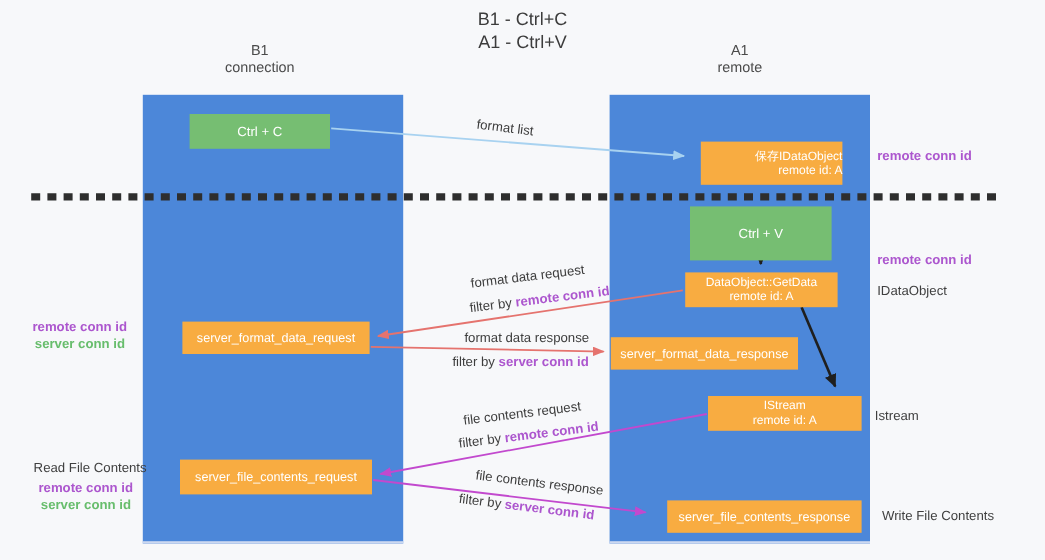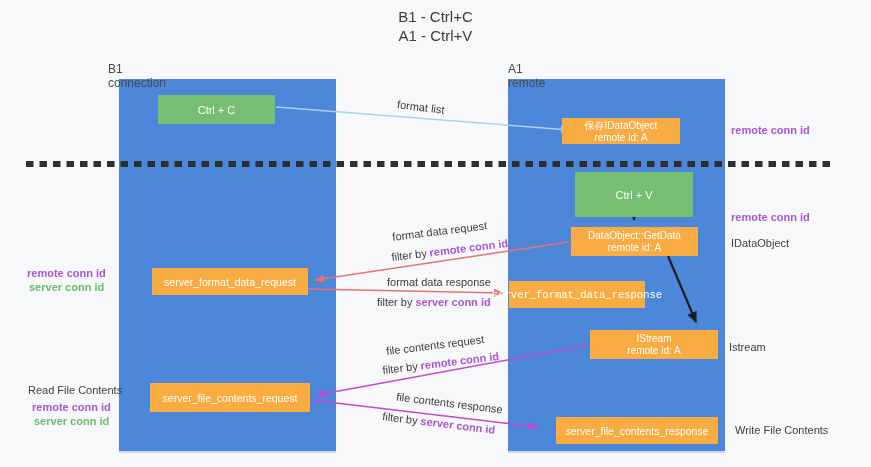--- a/index.html
+++ b/index.html
@@ -9,21 +9,21 @@
   }
   .canvas{
     position:relative;width:871px;height:467px;overflow:hidden;
     background:var(--background,#f7f8fa);
   }
   .title{
     position:absolute;top:7px;left:0;width:871px;text-align:center;
     font-size:15px;line-height:19px;color:var(--ink,#3c3c3c);z-index:4;
   }
   .lane-header{
-    position:absolute;top:62px;width:217px;text-align:left;
+    position:absolute;top:35px;width:217px;text-align:center;
     font-size:12px;line-height:14px;color:#4a4a4a;z-index:4;
   }
   .lane{
     position:absolute;top:79px;width:217px;height:372px;
     background:var(--lane_blue,#4c87d9);
     border-bottom:2px solid #cdd9f0;z-index:1;
   }
   .lane-left{left:119px;}
   .lane-right{left:508px;}
   .overlay{position:absolute;left:0;top:0;width:871px;height:467px;z-index:5;pointer-events:none;}
@@ -99,39 +99,39 @@
 
     <line x1="589" y1="345" x2="317" y2="395" style="stroke:var(--arrow_magenta,#c249ce)" stroke-width="1.5" marker-end="url(#m-magenta)"></line>
 
     <line x1="311" y1="400" x2="538" y2="427" style="stroke:var(--arrow_magenta,#c249ce)" stroke-width="1.5" marker-end="url(#m-magenta)"></line>
   </svg>
 
   <div class="node green" style="left:158px;top:95px;width:117px;height:29px;">
     <span>Ctrl + C</span>
   </div>
 
-  <div class="node orange" style="left:562px;top:118px;width:118px;height:26px;">
+  <div class="node orange" style="left:584px;top:118px;width:118px;height:36px;align-items:flex-end;">
     <span class="l1">保存IDataObject</span>
     <span class="l2">remote id: A</span>
   </div>
 
   <div class="node green" style="left:575px;top:172px;width:118px;height:45px;">
     <span>Ctrl + V</span>
   </div>
 
   <div class="node orange" style="left:571px;top:227px;width:127px;height:29px;">
     <span class="l1">DataObject::GetData</span>
     <span class="l2">remote id: A</span>
   </div>
 
   <div class="node orange" style="left:152px;top:268px;width:156px;height:27px;">
     <span>server_format_data_request</span>
   </div>
 
-  <div class="node orange" style="left:509px;top:281px;width:136px;height:27px;font-family:Liberation Mono, monospace;">
+  <div class="node orange" style="left:509px;top:281px;width:156px;height:27px;">
     <span>server_format_data_response</span>
   </div>
 
   <div class="node orange" style="left:590px;top:330px;width:128px;height:29px;">
     <span class="l1">IStream</span>
     <span class="l2">remote id: A</span>
   </div>
 
   <div class="node orange" style="left:150px;top:383px;width:160px;height:29px;">
     <span>server_file_contents_request</span>

